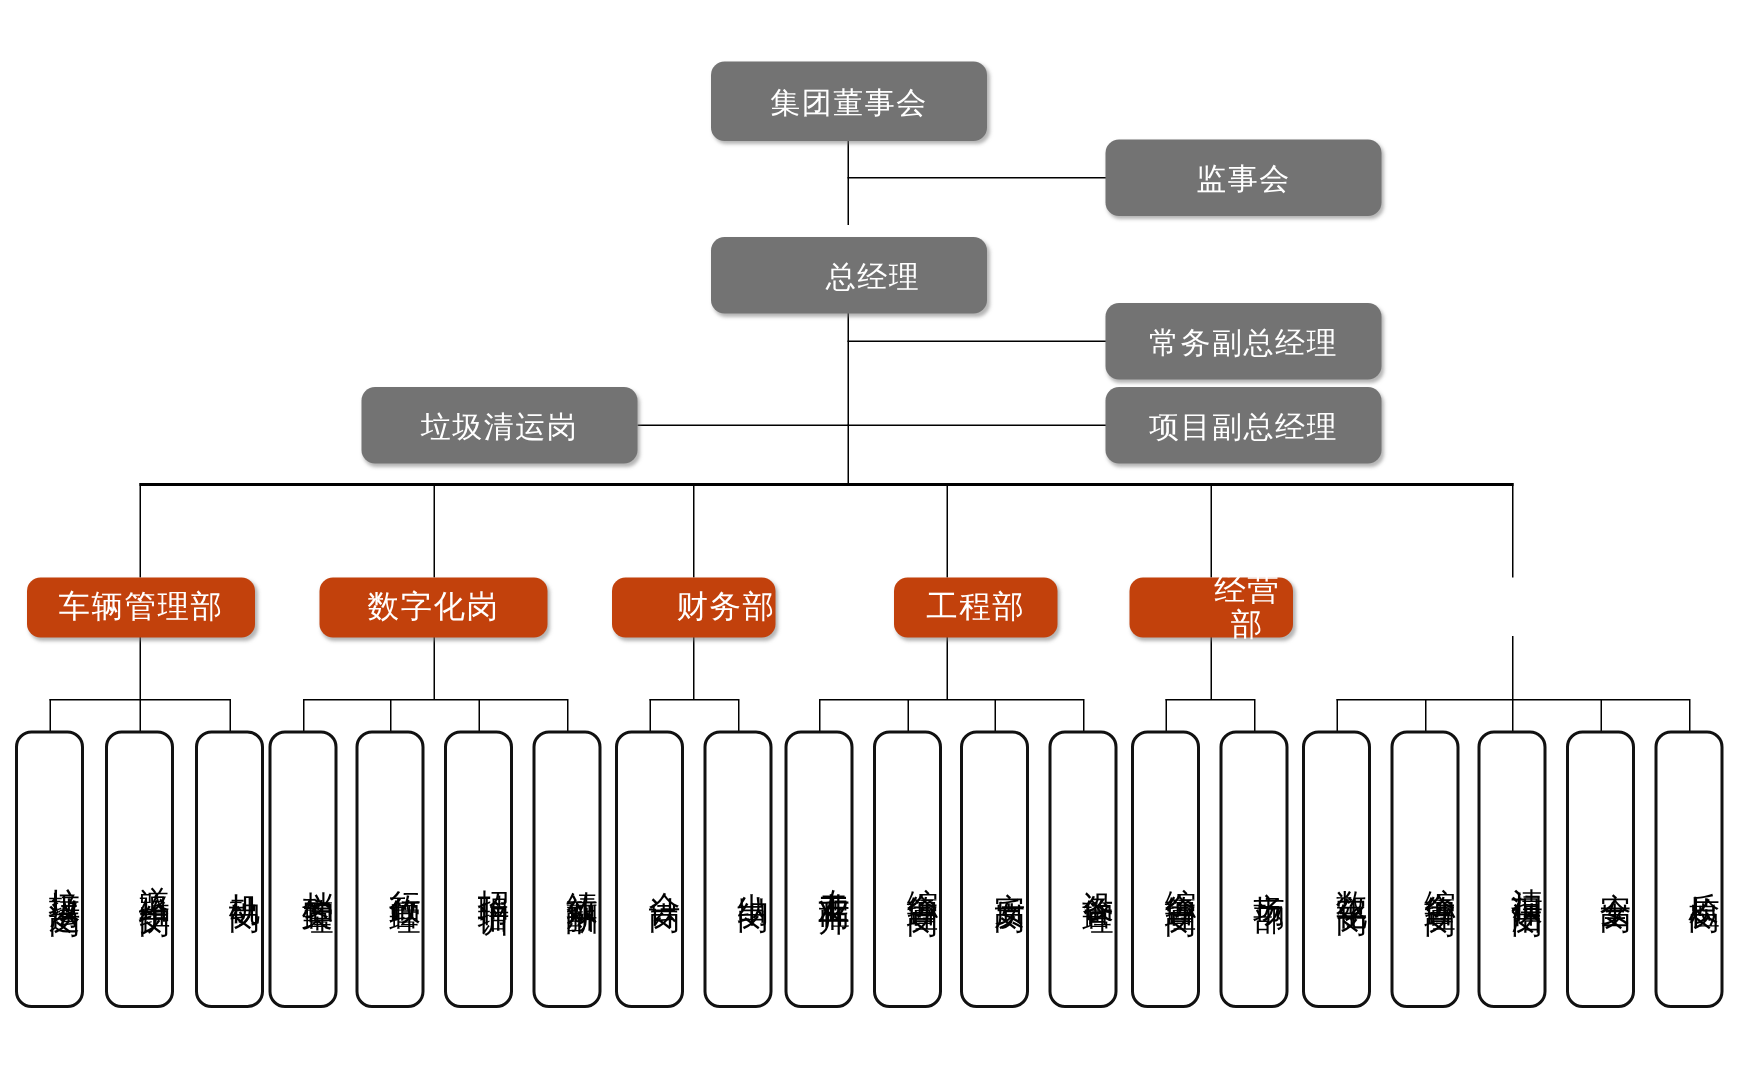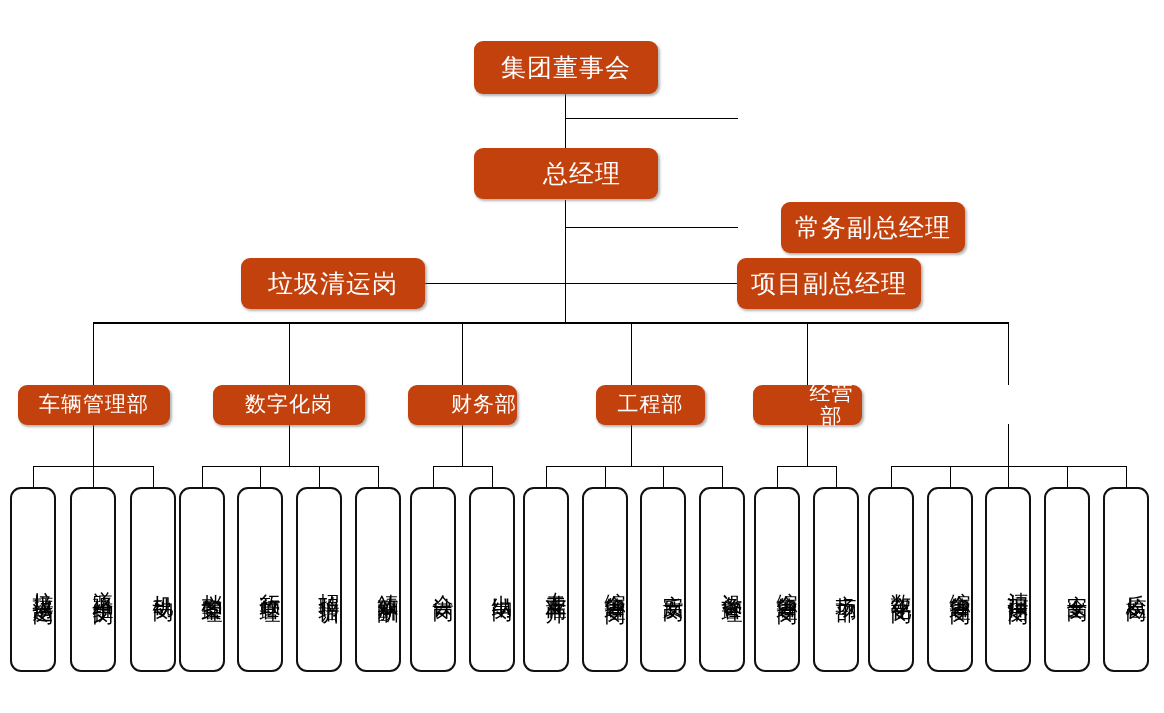--- a/index.html
+++ b/index.html
@@ -32,24 +32,24 @@
     position: absolute;
     box-sizing: border-box;
     display: flex;
     align-items: center;
     justify-content: center;
     text-align: center;
     line-height: 1.1;
   }
 
   .node.blue {
-    background: #c2410c;
+    background: #737373;
     color: #ffffff;
     border-radius: 9px;
-    font-size: 25px;
+    font-size: 20px;
     letter-spacing: 1px;
     box-shadow: 1.5px 2px 2.5px rgba(120,120,120,0.55);
   }
 
   .node.orange {
     background: #c2410c;
     color: #ffffff;
     border-radius: 9px;
     font-size: 21px;
     letter-spacing: 1px;
@@ -130,24 +130,25 @@
   <div class="ln v" style="left:1008px; top:424px; height:42px;"></div>
   <div class="ln h" style="left:891px; top:466px; width:235px;"></div>
   <div class="ln v" style="left:891px; top:466px; height:22px;"></div>
   <div class="ln v" style="left:950px; top:466px; height:22px;"></div>
   <div class="ln v" style="left:1008px; top:466px; height:22px;"></div>
   <div class="ln v" style="left:1067px; top:466px; height:22px;"></div>
   <div class="ln v" style="left:1126px; top:466px; height:22px;"></div>
 
   <div class="node blue" style="left:474px; top:41px; width:184px; height:53px;">集团董事会</div>
 
+  <div class="node blue" style="left:737px; top:93px; width:184px; height:51px;">监事会</div>
 
-  <div class="node blue" style="left:474px; top:148px; width:184px; height:51px;padding-left:32px;">总经理</div>
+  <div class="node blue" style="left:474px; top:158px; width:184px; height:51px;padding-left:32px;">总经理</div>
 
-  <div class="node blue" style="left:737px; top:202px; width:184px; height:51px;margin-left:44px;">常务副总经理</div>
+  <div class="node blue" style="left:737px; top:202px; width:184px; height:51px;">常务副总经理</div>
 
   <div class="node blue" style="left:737px; top:258px; width:184px; height:51px;text-align:right;">项目副总经理</div>
 
   <div class="node blue" style="left:241px; top:258px; width:184px; height:51px;">垃圾清运岗</div>
 
   <div class="node orange" style="left:18px; top:385px; width:152px; height:40px;">车辆管理部</div>
 
   <div class="node orange" style="left:213px; top:385px; width:152px; height:40px;">数字化岗</div>
 
   <div class="node orange" style="left:408px; top:385px; width:109px; height:40px;padding-left:43px;">财务部</div>

